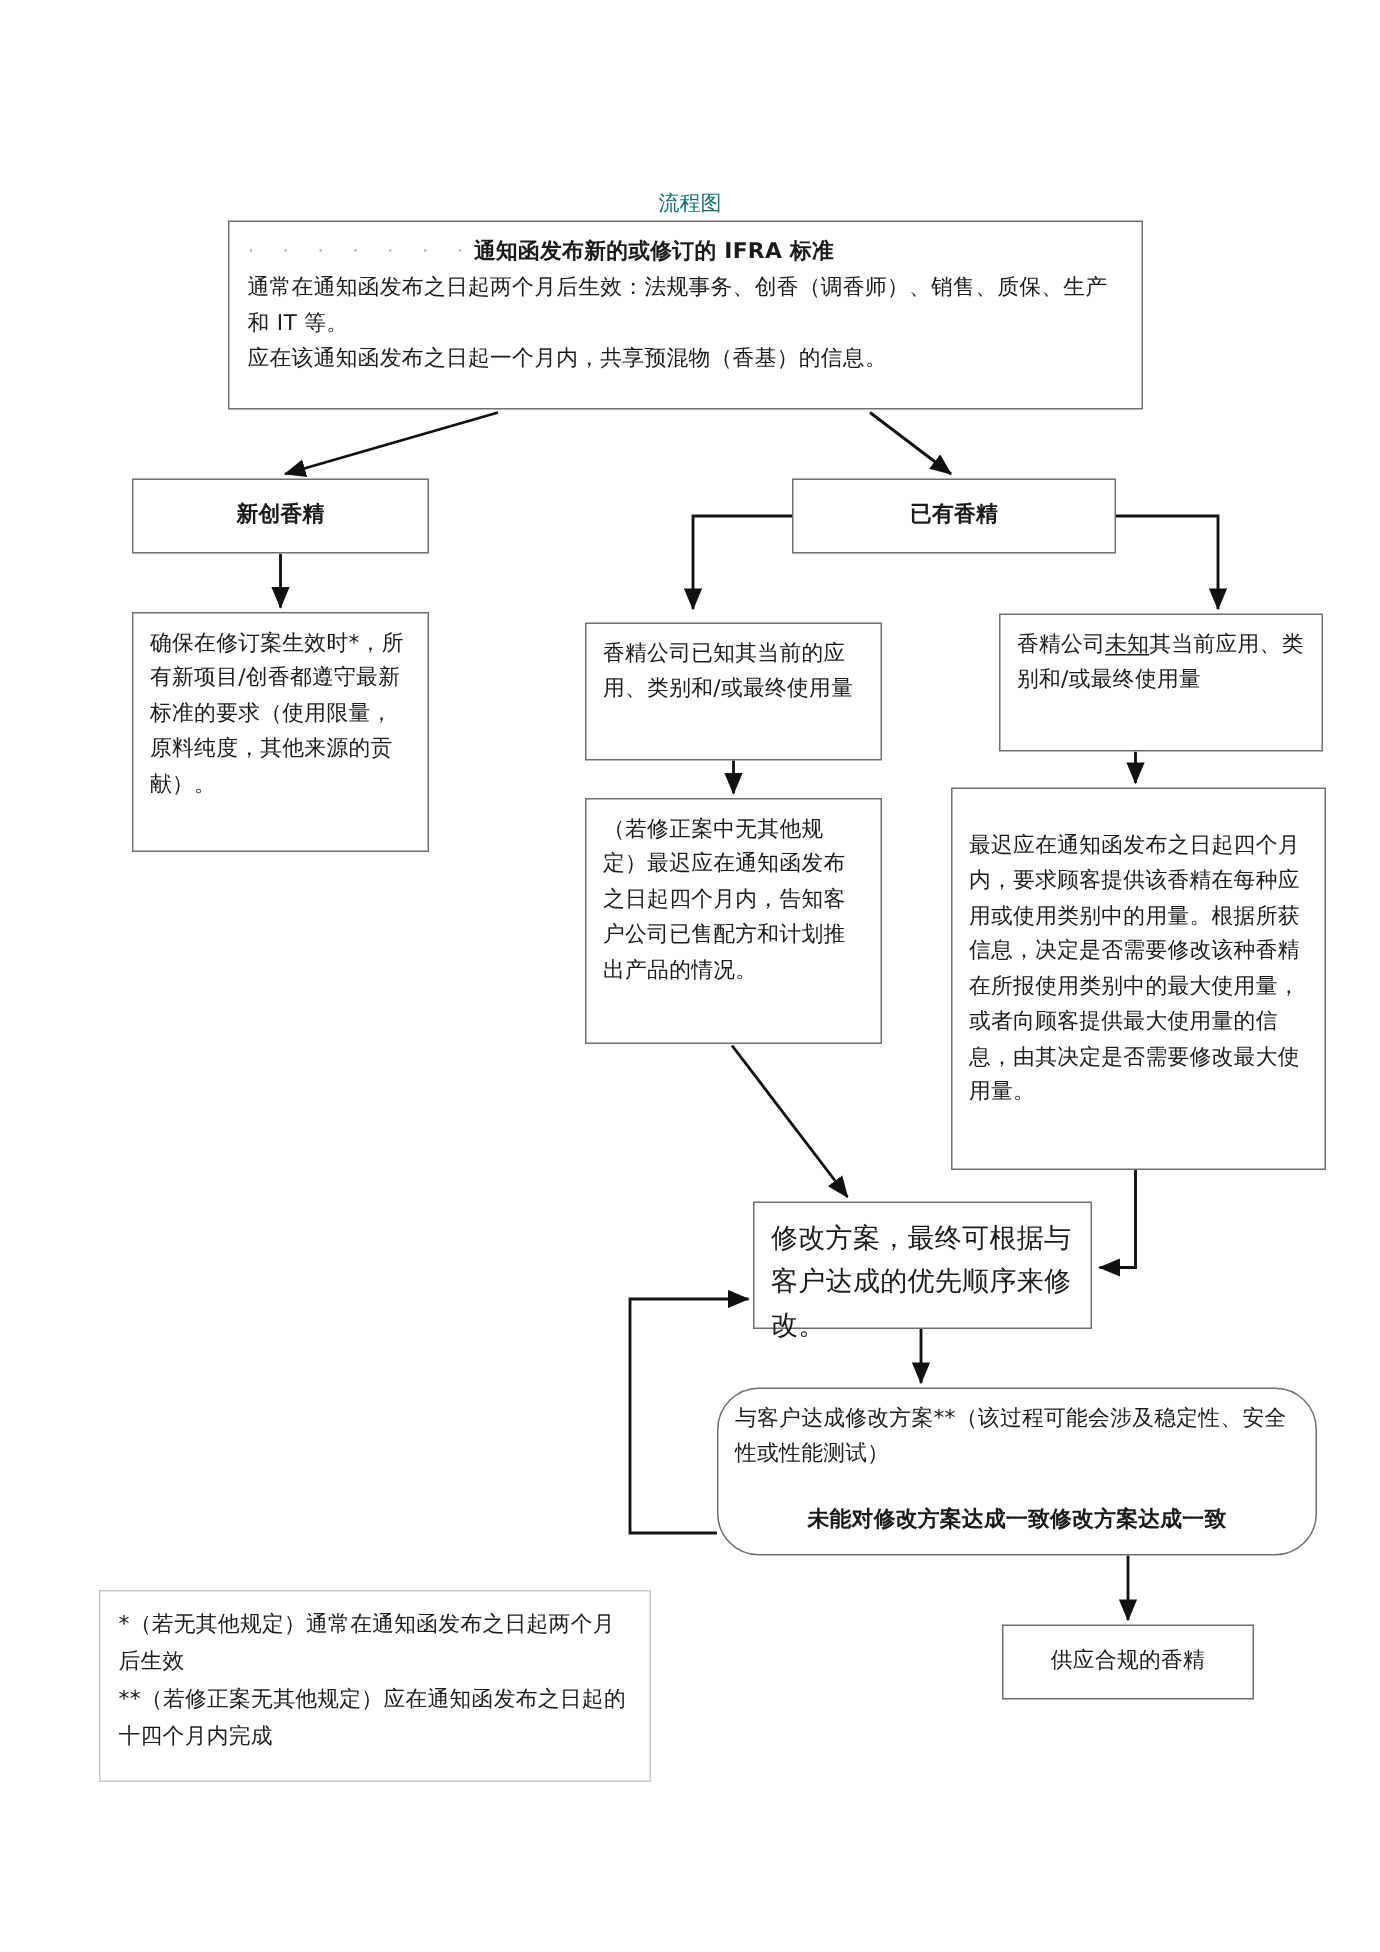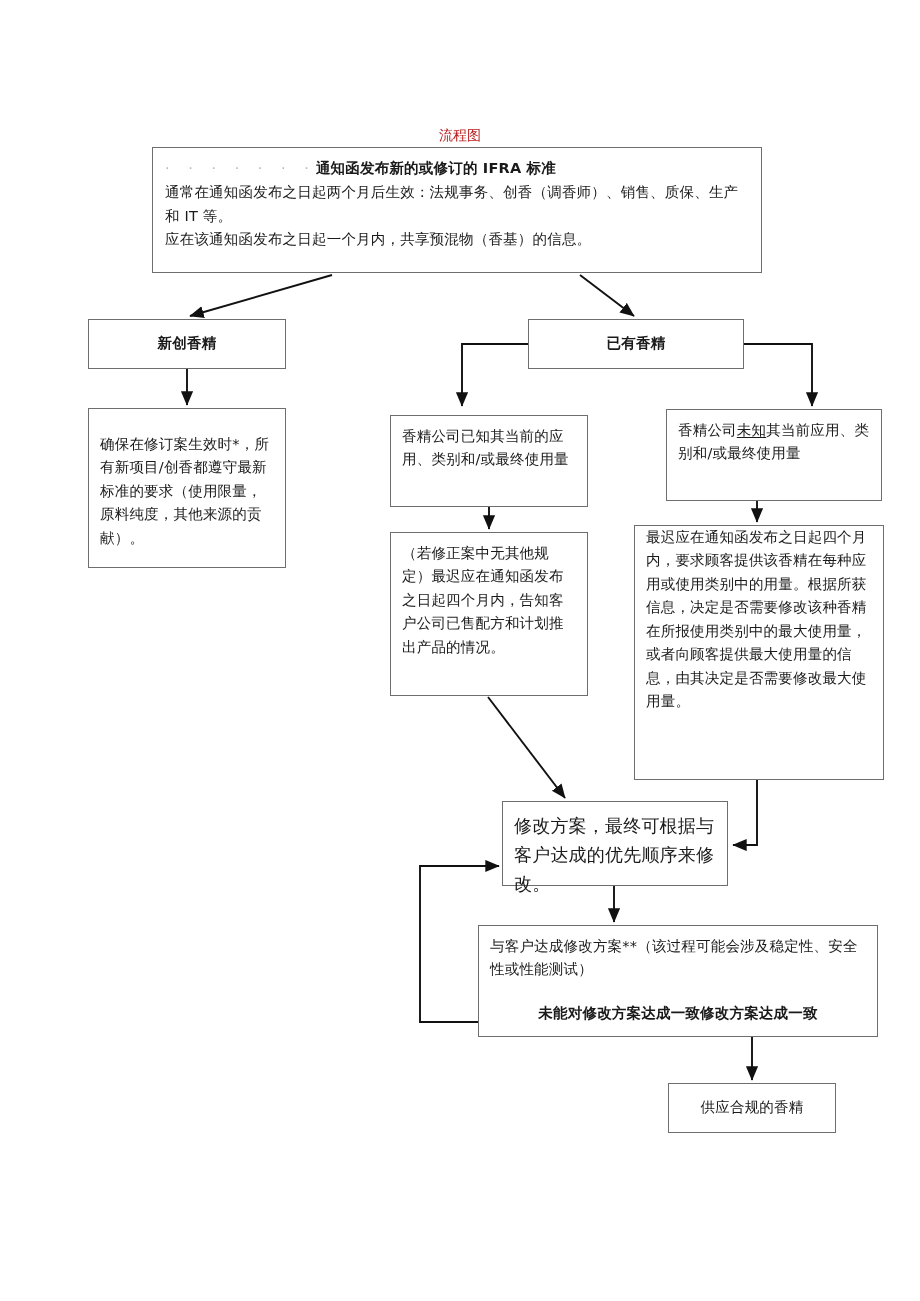--- a/index.html
+++ b/index.html
@@ -21,40 +21,40 @@
   }
   .node .txt{display:block;}
   .hdr{
     font-weight:bold;
     text-align:center;
   }
   .center{display:flex;align-items:center;justify-content:center;text-align:center;}
 
   #title{
     position:absolute;left:0;top:127px;width:920px;text-align:center;
-    font-size:14px;color:#b91c1c;
+    font-size:14px;color:#0f766e;
   }
 
   
   #n-notice{left:152px;top:147px;width:610px;height:126px;padding:9px 12px;font-size:14.5px;}
   #n-notice .lead{color:#b9b9b9;letter-spacing:7px;font-weight:normal;}
   #n-notice .hdr{display:block;text-align:left;padding-left:0;margin-bottom:1px;font-size:14.5px;}
 
   #n-new{left:88px;top:319px;width:198px;height:50px;font-size:14.5px;}
   #n-exist{left:528px;top:319px;width:216px;height:50px;font-size:14.5px;}
 
-  #n-newdet{left:88px;top:408px;width:198px;height:160px;font-size:14.5px;padding:24px 11px;}
+  #n-newdet{left:88px;top:408px;width:198px;height:160px;font-size:14.5px;padding:9px 11px;}
   #n-known{left:390px;top:415px;width:198px;height:92px;font-size:14.5px;padding:9px 11px;}
   #n-unknown{left:650px;top:409px;width:216px;height:92px;font-size:14.5px;padding:9px 11px;margin-left:16px;}
 
   #n-knowndet{left:390px;top:532px;width:198px;height:164px;font-size:14.5px;padding:9px 11px;}
-  #n-unknowndet{left:634px;top:525px;width:250px;height:255px;font-size:14.5px;padding:0 11px;}
+  #n-unknowndet{left:634px;top:525px;width:250px;height:255px;font-size:14.5px;padding:27px 11px;}
 
   #n-revise{left:502px;top:801px;width:226px;height:85px;font-size:18px;padding:9px 11px;}
-  #n-agree{left:478px;top:925px;width:400px;height:112px;font-size:14.5px;padding:9px 11px;}
+  #n-agree{left:478px;top:925px;width:400px;height:112px;font-size:14.5px;padding:9px 11px;border-radius:28px;}
   #n-agree .outcomes{
     display:flex;justify-content:center;font-weight:bold;margin-top:20px;
   }
   #n-supply{left:668px;top:1083px;width:168px;height:50px;font-size:14.5px;}
 
   #n-foot{
     left:66px;top:1060px;width:368px;height:128px;font-size:14.5px;
     border:1px solid #c9c9c9;padding:10px 12px;line-height:1.72;
   }
 
@@ -144,14 +144,18 @@
     <span class="outcomes">
       <span>未能对修改方案达成一致</span>
       <span>修改方案达成一致</span>
     </span>
   </div>
 
   <div class="node center" id="n-supply">
     <span>供应合规的香精</span>
   </div>
 
+  <div class="node" id="n-foot">
+    <span class="txt">*（若无其他规定）通常在通知函发布之日起两个月后生效</span>
+    <span class="txt">**（若修正案无其他规定）应在通知函发布之日起的十四个月内完成</span>
+  </div>
 
 </div>
 
 </body></html>

